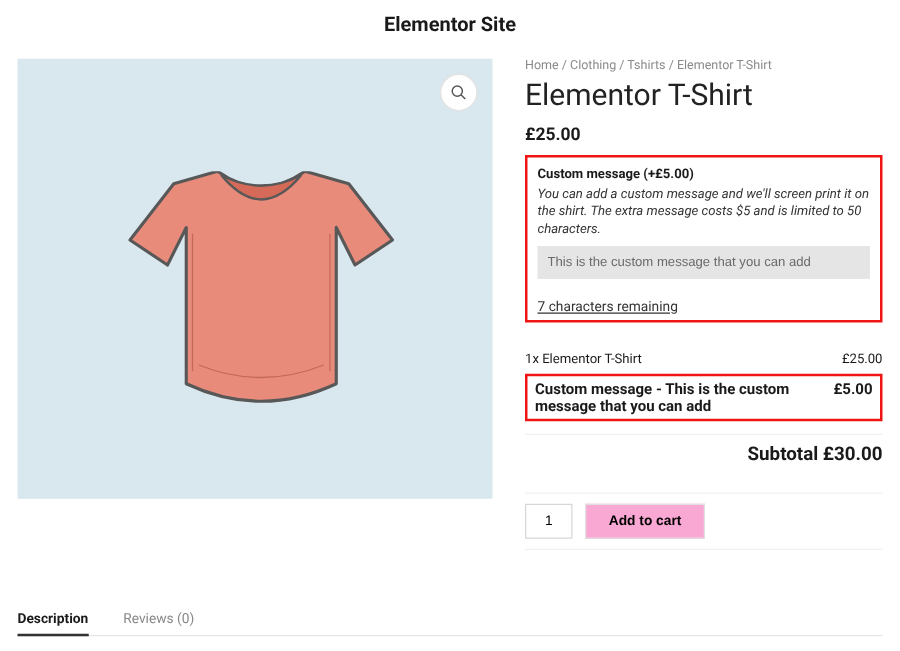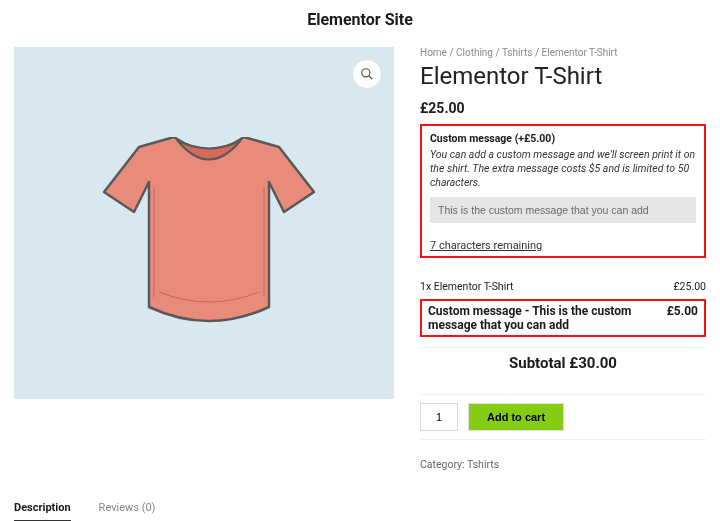--- a/index.html
+++ b/index.html
@@ -123,21 +123,21 @@
     .line-box {
       border: 2px solid #ef1515;
       padding: 3px 6px;
       display: flex;
       justify-content: space-between;
       font-size: 12px;
       font-weight: 700;
       margin-top: 2px;
     }
     .subtotal {
-      text-align: center;
+      text-align: right;
       font-weight: 700;
       font-size: 15px;
       margin: 10px 0 22px 0;
       padding-top: 6px;
       border-top: 1px solid rgba(0,0,0,0.06);
     }
     .cart-row {
       display: flex;
       gap: 10px;
       margin-bottom: 18px;
@@ -147,21 +147,21 @@
     }
     .qty {
       width: 38px;
       height: 28px;
       text-align: center;
       border: 1px solid #d7d7d7;
       font-size: 11px;
     }
     .add-btn {
       height: 28px;
-      background: #84cc16;
+      background: #f9a8d4;
       border: 1px solid #e0e0e0;
       padding: 0 18px;
       font-size: 11px;
       font-weight: 600;
       cursor: pointer;
     }
     .meta {
       font-size: 10.5px;
       color: #666;
     }
@@ -237,25 +237,20 @@
         <span>Subtotal</span>
         <span> </span>
         <span>£30.00</span>
       </div>
 
       <div class="cart-row">
         <input class="qty" type="text" value="1" style="">
         <button class="add-btn">Add to cart</button>
       </div>
 
-      <div class="meta">
-        <span>Category:</span>
-        <span> </span>
-        <a style="color:inherit;text-decoration:none">Tshirts</a>
-      </div>
     </div>
   </div>
 
   <div class="tabs">
     <div class="tab active">Description</div>
     <div class="tab">Reviews (0)</div>
   </div>
   <div class="tab-content">A simple t-shirt with the Elementor logo.</div>
 </div>
 

